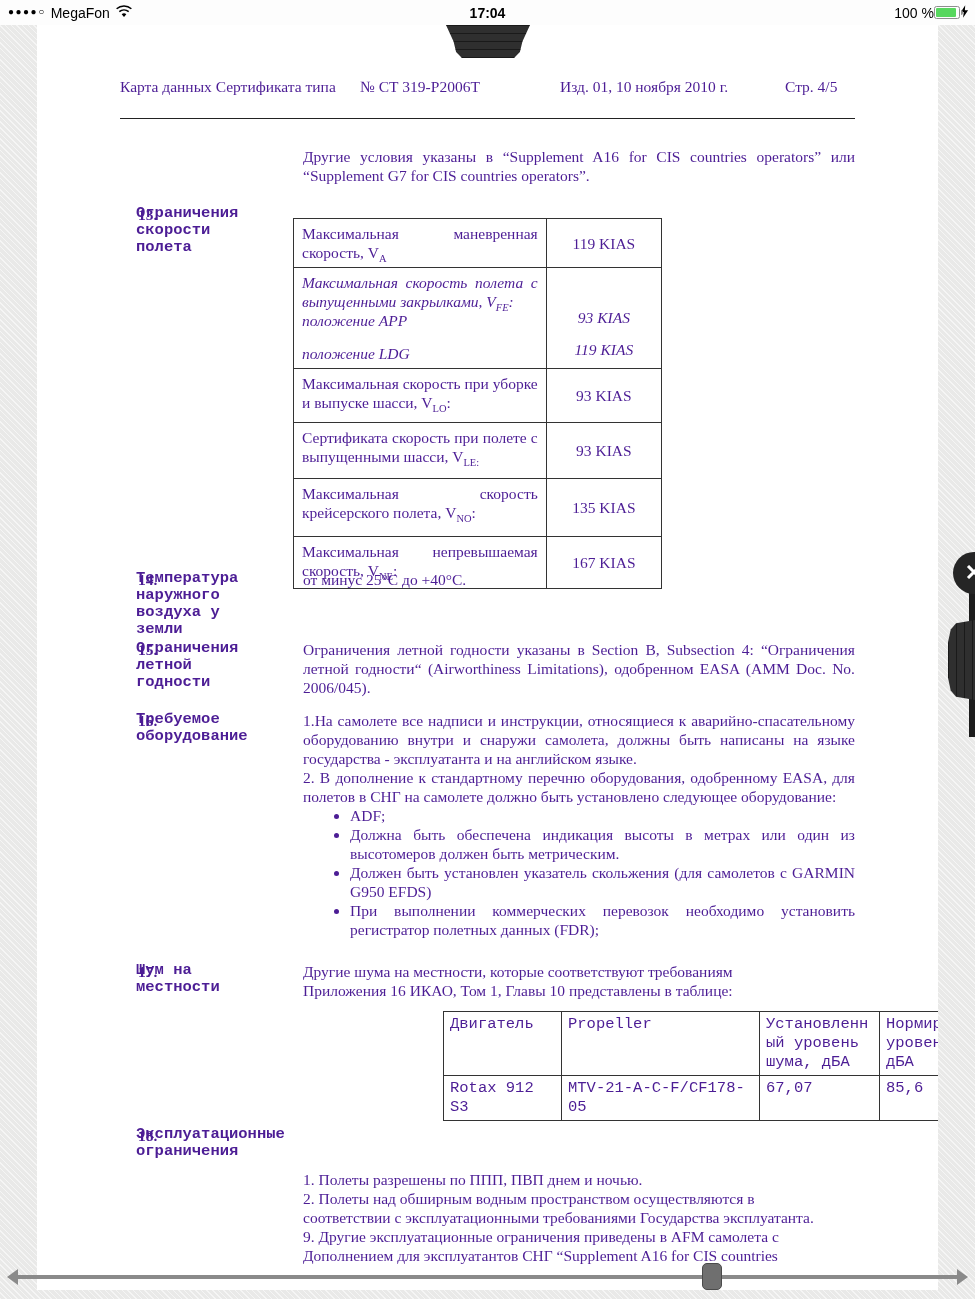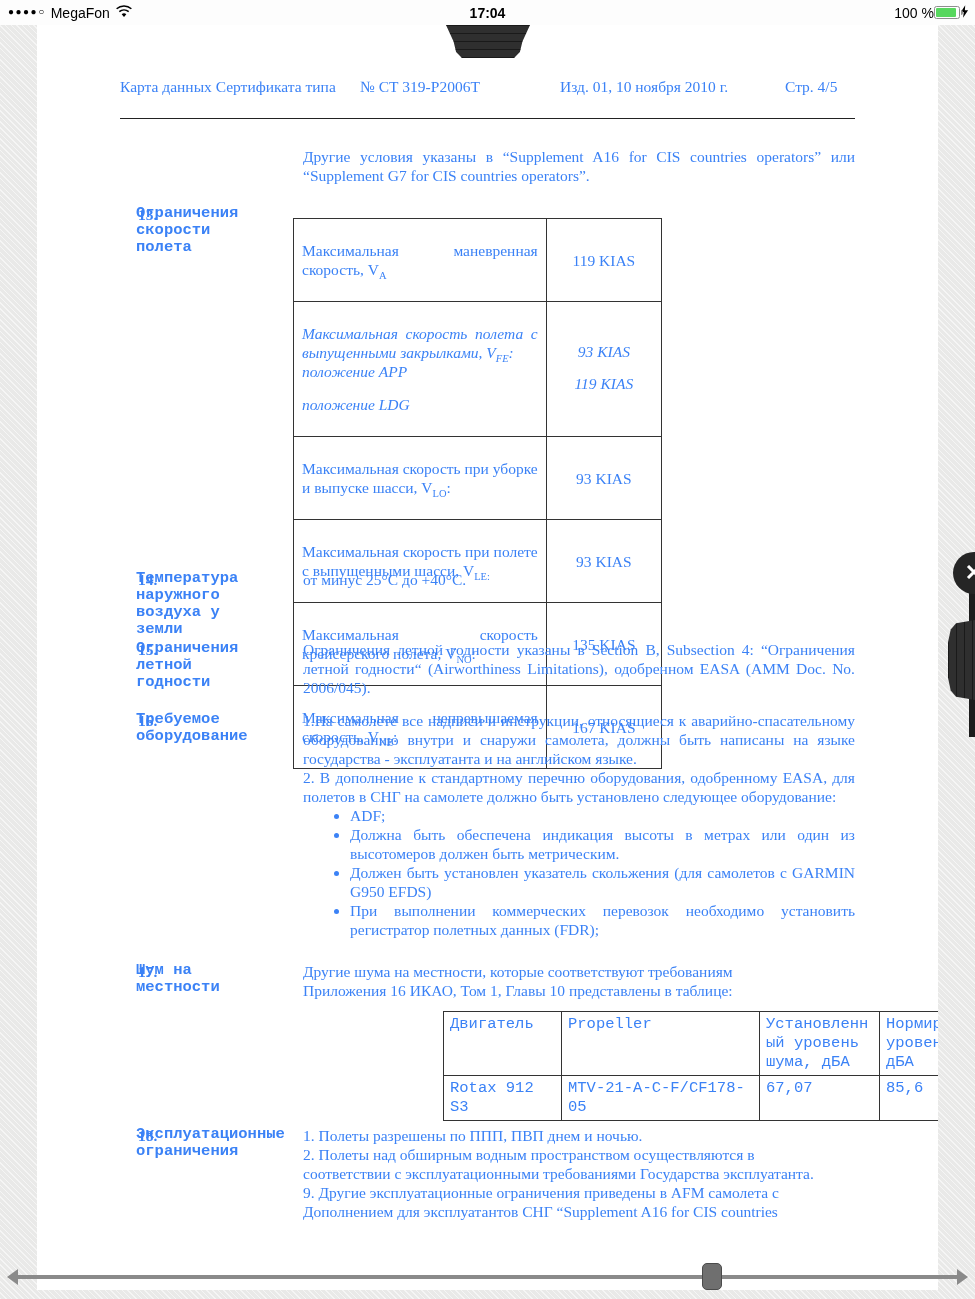--- a/index.html
+++ b/index.html
@@ -21,21 +21,21 @@
   .bat-fill{position:absolute;left:1px;top:1px;bottom:1px;width:20px;border-radius:1px;display:block;}
   .bat-nub{position:absolute;right:-4px;top:3px;width:2.5px;height:5px;background:#8e8e8e;
            border-radius:0 2px 2px 0;display:block;}
 
   
   .canvas{position:absolute;top:25px;left:0;width:975px;height:1274px;background:#e9e9e8;
           background-image:repeating-linear-gradient(45deg,rgba(255,255,255,.55) 0 1px,transparent 1px 4px);}
 
   
   .page{position:absolute;left:37px;top:0;width:901px;height:1265px;background:#ffffff;
-        overflow:hidden;color:#3b82f6;font-family:"Liberation Serif",serif;font-size:15.5px;line-height:19px;}
+        overflow:hidden;color:#4c1d95;font-family:"Liberation Serif",serif;font-size:15.5px;line-height:19px;}
 
   .doc-header{position:absolute;top:52px;left:0;right:0;height:20px;}
   .dh{position:absolute;white-space:nowrap;}
   .dh-title{left:83px;}
   .dh-number{left:323px;}
   .dh-edition{left:523px;}
   .dh-page{left:748px;}
   .rule{position:absolute;top:93px;left:83px;width:735px;border-top:1.5px solid #222;}
 
   .intro{position:absolute;top:122px;left:266px;width:552px;text-align:justify;}
@@ -46,21 +46,21 @@
   .sec-label.wide{width:175px;}
   .sec-body{position:absolute;left:266px;width:552px;}
   .just{text-align:justify;}
 
   .s13{top:180px;} .s14{top:545px;} .s15{top:615px;} .s16{top:686px;} .s17{top:937px;} .s18{top:1101px;}
 
   
   .speed-table{position:absolute;left:256px;top:13px;width:369px;border-collapse:collapse;
                font-size:15.5px;line-height:19px;}
   .speed-table td{border:1.5px solid #333;vertical-align:middle;}
-  .speed-table td.lbl{width:249px;padding:22px 8px;vertical-align:top;}
+  .speed-table td.lbl{width:249px;padding:5px 8px;vertical-align:top;}
   .speed-table td.val{width:120px;text-align:center;}
   sub.vsub{font-size:10.5px;line-height:0;}
   .pos-line{margin-top:0;}
   .pos-ldg{margin-top:14px;}
   td.rel{position:relative;}
   .v-app{position:absolute;top:40px;left:0;right:0;text-align:center;}
   .v-ldg{position:absolute;top:72px;left:0;right:0;text-align:center;}
 
   
   .s16 .sec-body div{text-align:justify;}
@@ -69,21 +69,21 @@
 
   
   .noise-table{position:absolute;left:406px;top:49px;width:547px;border-collapse:collapse;
                font-size:15.5px;line-height:19px;table-layout:fixed;}
   .noise-table td{border:1.5px solid #333;padding:3px 6px;vertical-align:top;
                   overflow-wrap:break-word;word-wrap:break-word;font-family:Liberation Mono, monospace;}
   .noise-table .c0{width:105px;} .noise-table .c1{width:185px;}
   .noise-table .c2{width:107px;} .noise-table .c3{width:150px;}
   .noise-table tr.data td{height:30px;}
 
-  .s18 .sec-body{width:540px;}
+  .s18 .sec-body{width:540px;margin-top:44px;}
 
   
   .top-clip{position:absolute;left:446px;top:0;width:84px;height:33px;background:#2f2f2f;
             background-image:repeating-linear-gradient(to bottom,rgba(0,0,0,.45) 0 1.5px,transparent 1.5px 8px);
             clip-path:polygon(0 0,100% 0,91% 50%,88% 82%,81% 100%,19% 100%,12% 82%,9% 50%);z-index:10;}
   .edge-bar{position:absolute;left:969px;top:565px;width:6px;height:147px;background:#1c1c1c;z-index:9;}
   .close-btn{position:absolute;left:953px;top:527px;width:42px;height:42px;border-radius:50%;
              background:#252525;color:#fff;font-size:22px;font-weight:bold;text-align:center;
              line-height:42px;z-index:11;font-family:"Liberation Sans",sans-serif;}
   .side-clip{position:absolute;left:948px;top:595px;width:27px;height:80px;background:#2f2f2f;
@@ -171,21 +171,21 @@
             </td>
           </tr>
           <tr style="height:54px;">
             <td class="lbl">
               <div class="just"><span>Максимальная скорость при уборке и выпуске шасси, V</span><sub class="vsub">LO</sub><span>:</span></div>
             </td>
             <td class="val">93 KIAS</td>
           </tr>
           <tr style="height:56px;">
             <td class="lbl">
-              <div class="just"><span>Максимальная скорость при полете с выпущенными шасси, V</span><sub class="vsub">LE:</sub><span></span></div>
+              <div class="just"><span>Сертификата скорость при полете с выпущенными шасси, V</span><sub class="vsub">LE:</sub><span></span></div>
             </td>
             <td class="val">93 KIAS</td>
           </tr>
           <tr style="height:58px;">
             <td class="lbl">
               <div class="just"><span>Максимальная скорость крейсерского полета, V</span><sub class="vsub">NO</sub><span>:</span></div>
             </td>
             <td class="val">135 KIAS</td>
           </tr>
           <tr style="height:52px;">

